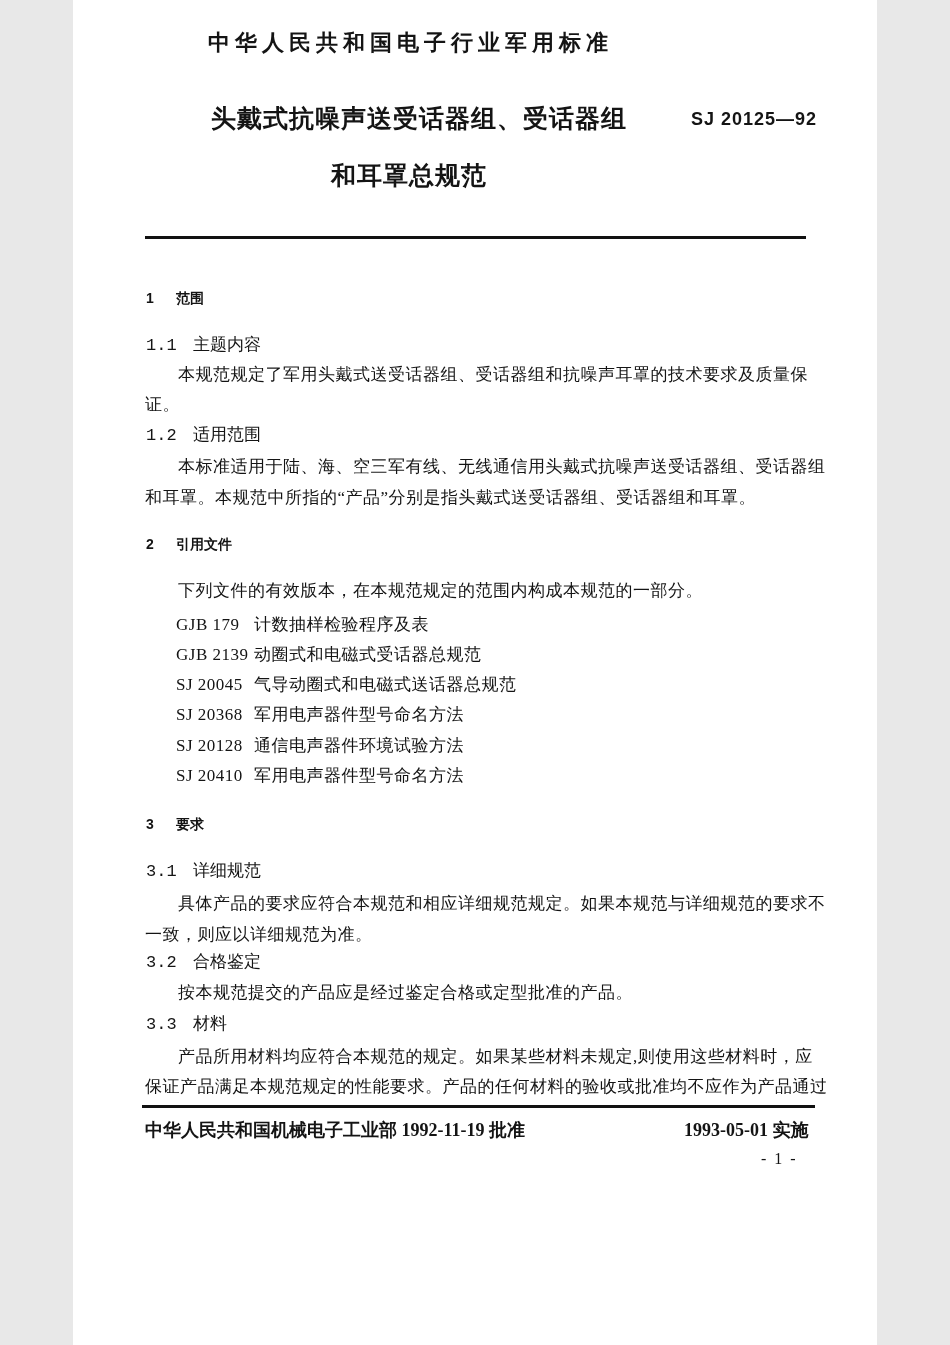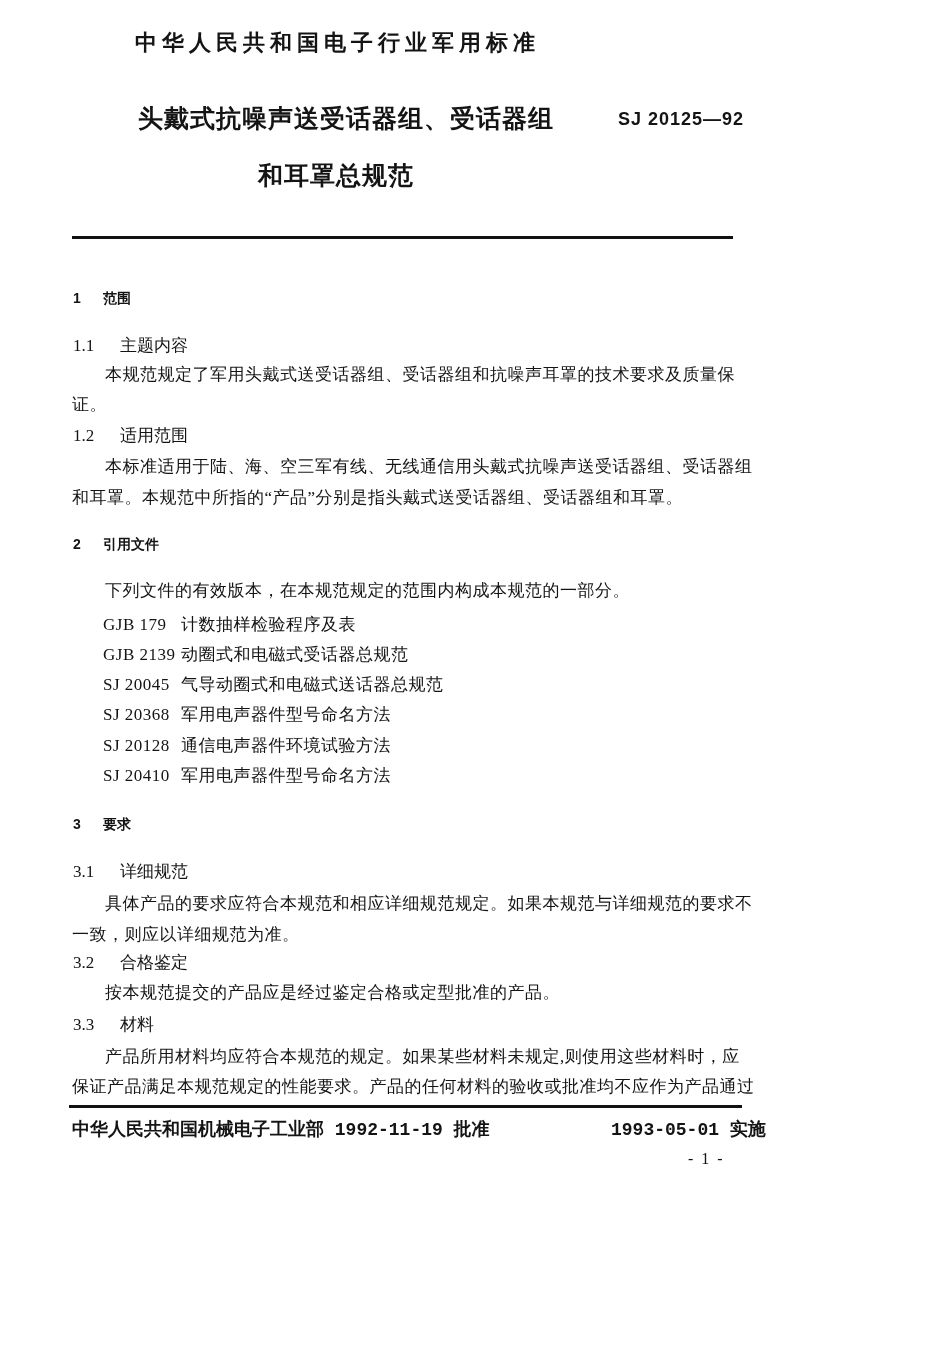--- a/index.html
+++ b/index.html
@@ -1,39 +1,39 @@
 <!DOCTYPE html>
 <html><head>
 <meta charset="utf-8">
 <style>
   html,body{margin:0;padding:0;background:#e8e8e8;}
   .page{
-    position:relative;width:950px;height:1345px;margin:0 auto;
+    position:relative;width:804px;height:1345px;margin:0 auto;
     background:#ffffff;color:#141414;overflow:hidden;
     font-family:"Liberation Serif", serif;
   }
   .abs{position:absolute;white-space:nowrap;line-height:1;}
   
   .std-type{font-family:"Liberation Sans", sans-serif;font-weight:bold;font-size:22px;letter-spacing:5px;}
   
   .doc-title{font-family:"Liberation Sans", sans-serif;font-weight:bold;font-size:25px;letter-spacing:1px;}
   .doc-num{font-family:"Liberation Sans", sans-serif;font-weight:bold;font-size:18px;letter-spacing:1px;}
   
   .rule{position:absolute;background:#111111;}
   
   .h1{font-family:"Liberation Sans", sans-serif;font-weight:bold;font-size:14px;}
   .h1 .num{display:inline-block;width:30px;}
-  .h2{font-family:Liberation Serif, serif;font-weight:normal;font-size:17px;}
+  .h2{font-family:Liberation Mono, monospace;font-weight:normal;font-size:17px;}
   .h2 .num{display:inline-block;width:47px;}
   
   .bl{font-size:17px;letter-spacing:0.5px;}
   
   .ref .rid{display:inline-block;width:78px;}
   
-  .foot{font-family:Liberation Mono, monospace;font-weight:bold;font-size:18px;}
+  .foot{font-family:Liberation Serif, serif;font-weight:bold;font-size:18px;}
   .pageno{font-size:16px;letter-spacing:2px;}
 </style>
 </head>
 <body>
 
 <div class="page">
 
   <div class="abs std-type" style="left:135px;top:32px;">中华人民共和国电子行业军用标准</div>
 
   <div class="abs doc-title" style="left:138px;top:106px;">头戴式抗噪声送受话器组、受话器组</div>

